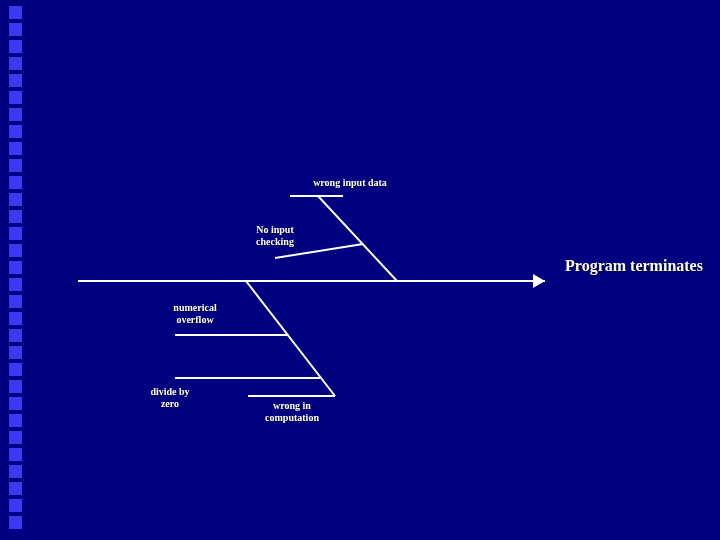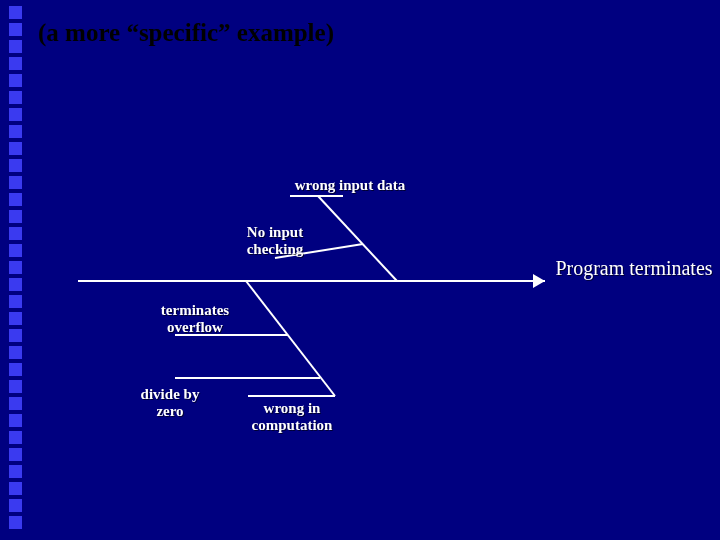--- a/index.html
+++ b/index.html
@@ -29,30 +29,30 @@
     right: 20px;
     color: #000;
     font-weight: bold;
     font-size: 25px;
     line-height: 1.2;
   }
   .label {
     position: absolute;
     color: #fff;
     font-weight: bold;
-    font-size: 15px;
+    font-size: 10px;
     text-align: center;
     line-height: 1.15;
     text-shadow: 1px 1px 0 rgba(0,0,0,.6);
   }
   .effect {
     position: absolute;
     color: #fff;
-    font-weight: normal;
-    font-size: 20px;
+    font-weight: bold;
+    font-size: 16px;
     text-align: center;
     line-height: 1.2;
     text-shadow: 1px 1px 0 rgba(0,0,0,.6);
   }
   svg.lines {
     position: absolute;
     left: 0; top: 0;
     width: 720px; height: 540px;
     pointer-events: none;
   }
@@ -92,21 +92,20 @@
     <div class="sq"></div>
   <div class="sq"></div>
     <div class="sq"></div>
     <div class="sq"></div>
     <div class="sq"></div>
     <div class="sq"></div>
   <div class="sq"></div>
 </div>
 
 <div class="title">
-  <div>(a more “specific” example)</div>
 </div>
 
 <svg class="lines" viewBox="0 0 720 540">
 
   <line x1="78" y1="281" x2="545" y2="281"></line>
 
   <polygon points="545,281 533,274 533,288" fill="#fff"></polygon>
 
   <line x1="397" y1="281" x2="318" y2="196"></line>
   <line x1="290" y1="196" x2="343" y2="196"></line>
@@ -119,21 +118,21 @@
   <line x1="175" y1="335" x2="288" y2="335"></line>
 
   <line x1="175" y1="378" x2="320" y2="378"></line>
 </svg>
 
 <div class="label" style="left:260px; top:177px; width:180px;">wrong input data</div>
 
 <div class="label" style="left:215px; top:224px; width:120px; white-space:pre-line;">No input
 checking</div>
 
-<div class="label" style="left:135px; top:302px; width:120px; white-space:pre-line;">terminates
+<div class="label" style="left:135px; top:302px; width:120px; white-space:pre-line;">numerical
 overflow</div>
 
 <div class="label" style="left:110px; top:346px; width:120px; white-space:pre-line;margin-top:40px;">divide by
 zero</div>
 
 <div class="label" style="left:212px; top:400px; width:160px; white-space:pre-line;">wrong in
 computation</div>
 
 <div class="effect" style="left:548px; top:256px; width:172px;">
   <div>Program terminates</div>

